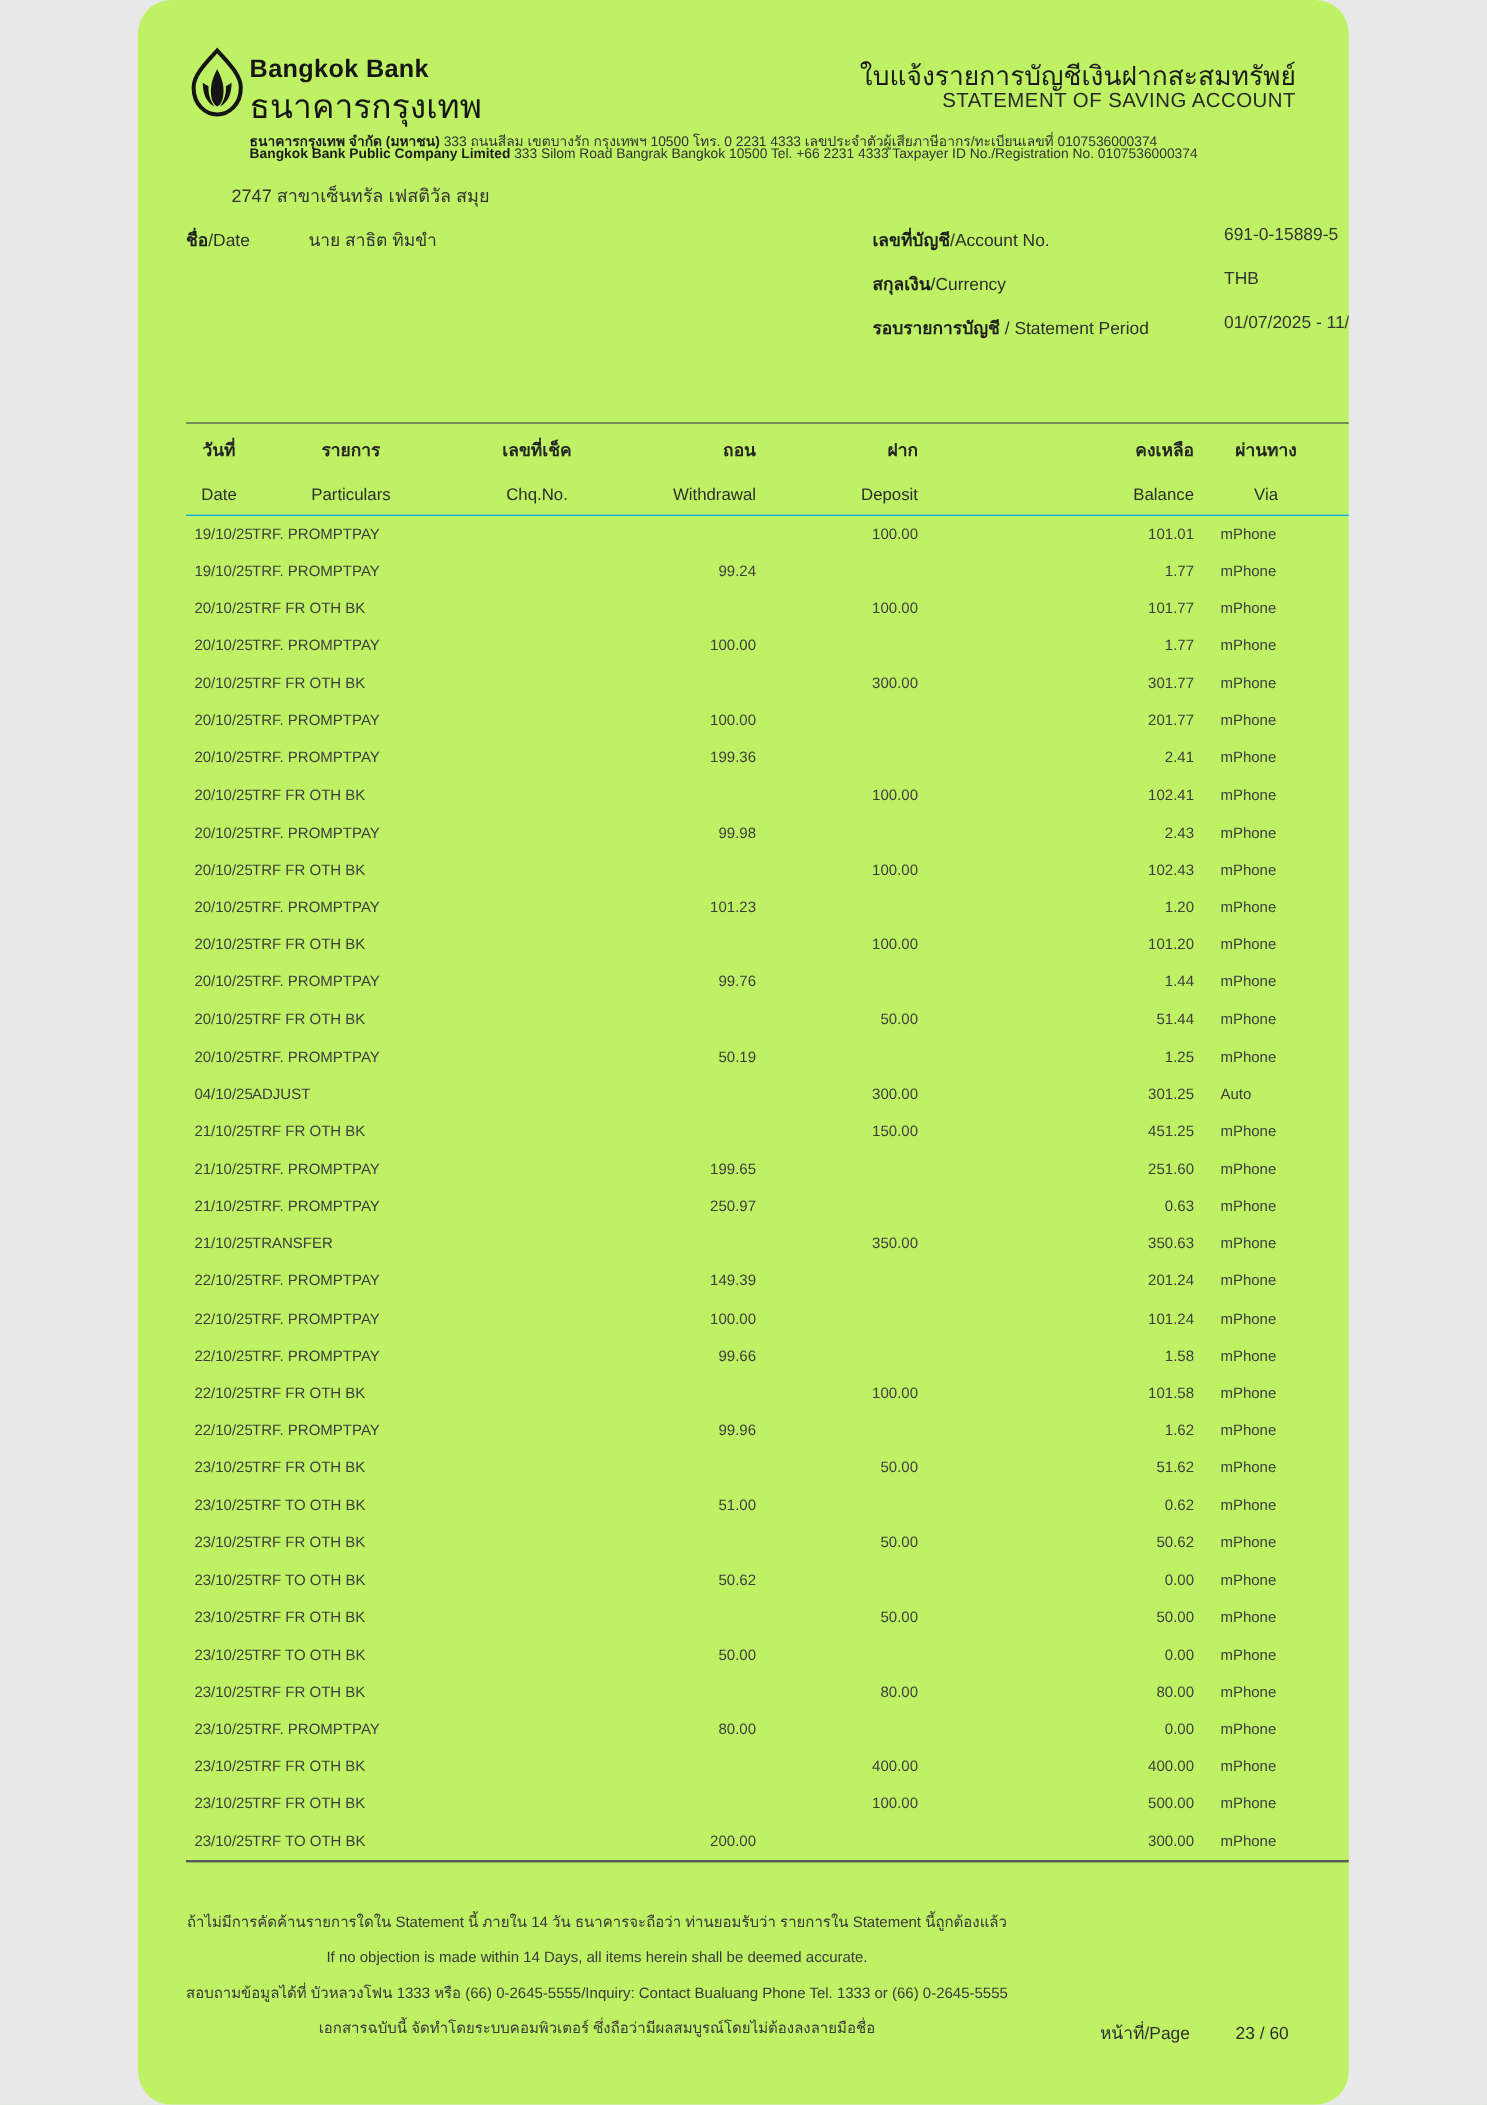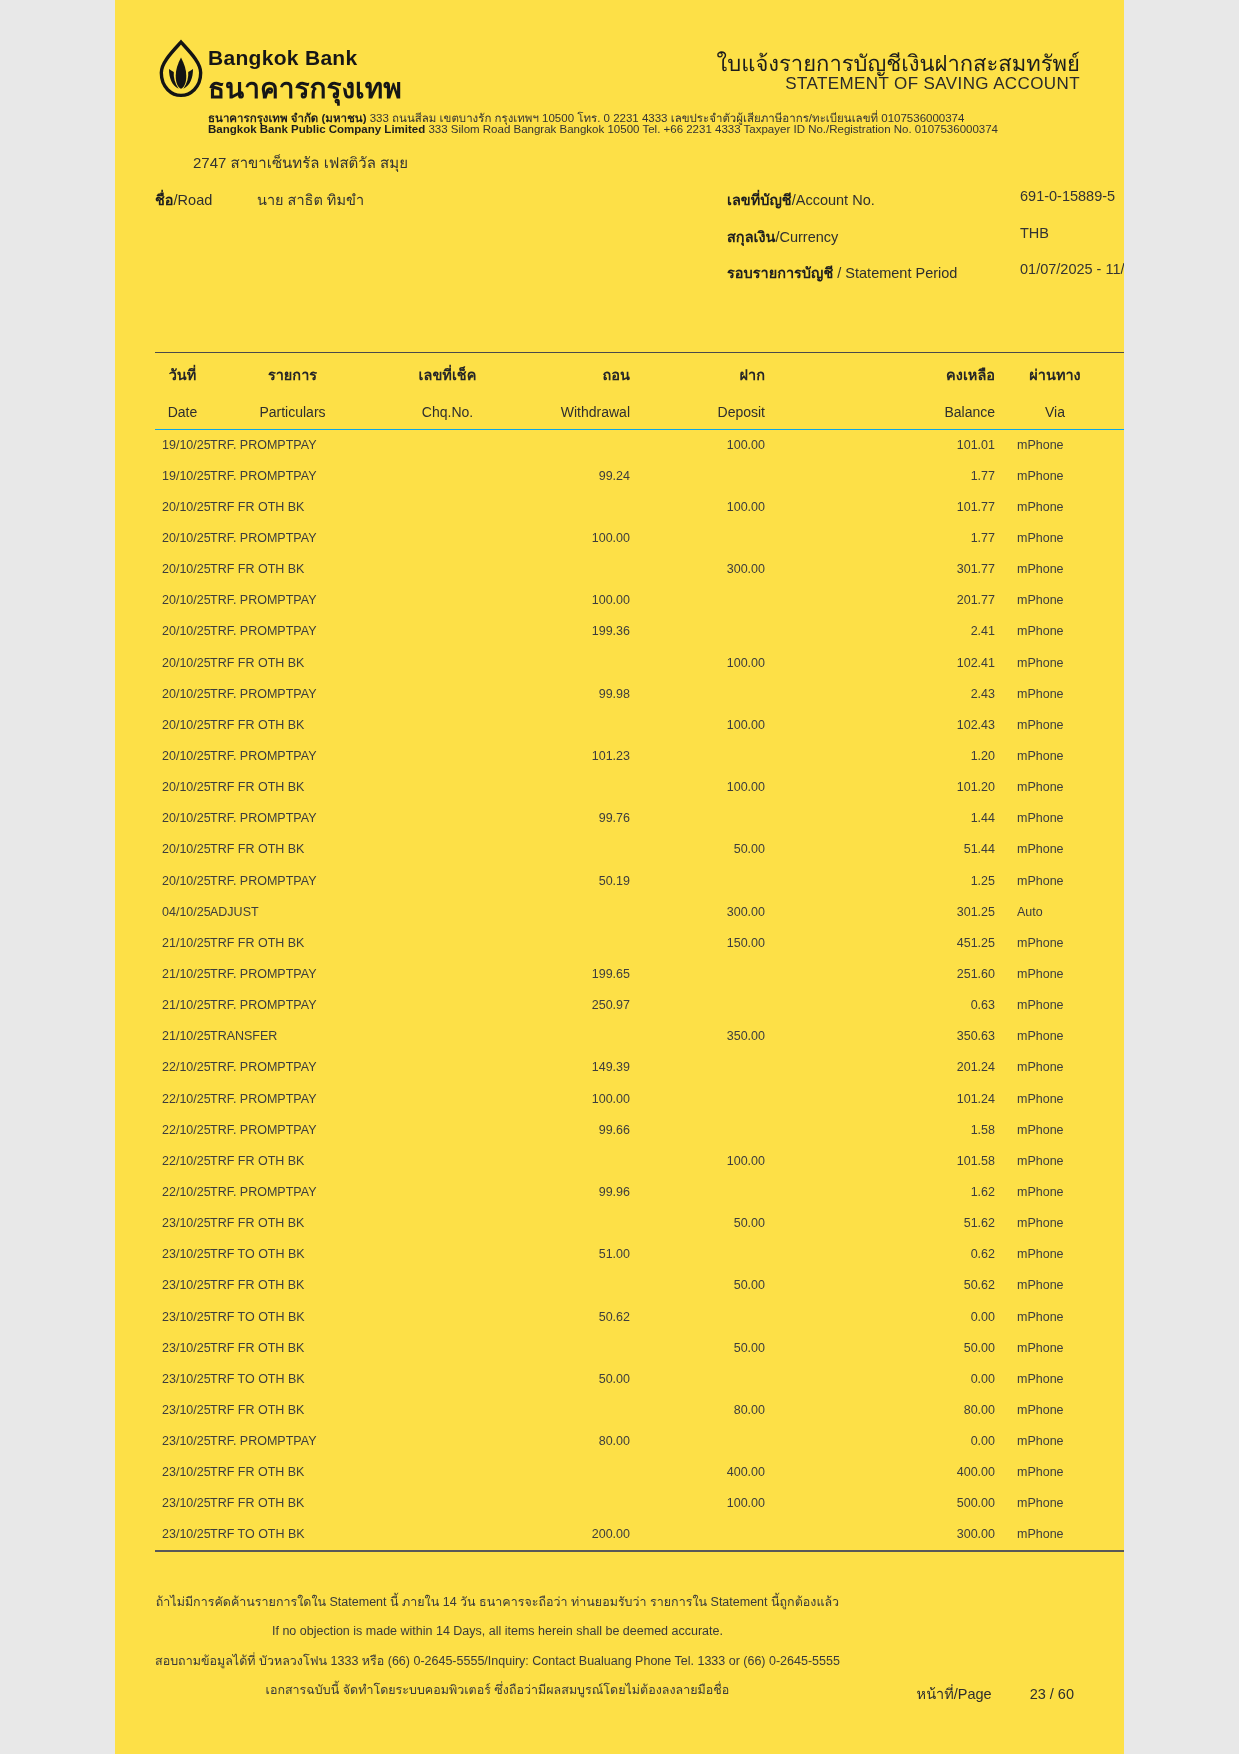--- a/index.html
+++ b/index.html
@@ -1,24 +1,24 @@
 <!DOCTYPE html>
 <html><head>
 <meta charset="utf-8">
 <style>
   html,body{margin:0;padding:0;background:#e8e8e8;}
   .page{
-    position:relative;width:1009px;height:1754px;background:#fde047;
+    position:relative;width:1009px;height:1754px;background:#bef264;
     font-family:"Liberation Sans","DejaVu Sans",sans-serif;color:#2f2f2f;
-    overflow:hidden;margin:0 auto;
+    overflow:hidden;margin:0 auto;border-radius:28px;
   }
   
   .logo{position:absolute;left:42px;top:38px;width:48px;height:62px;}
   .brand-en{position:absolute;left:93px;top:46px;font-size:21px;font-weight:bold;color:#161616;letter-spacing:.3px;}
-  .brand-th{position:absolute;left:93px;top:66px;font-size:28px;font-weight:bold;color:#161616;}
+  .brand-th{position:absolute;left:93px;top:66px;font-size:28px;font-weight:normal;color:#161616;}
   .doc-title-th{position:absolute;right:44px;top:46px;font-size:22px;font-weight:normal;color:#1c1c1c;text-align:right;}
   .doc-title-en{position:absolute;right:44px;top:74px;font-size:17px;color:#2a2a2a;text-align:right;letter-spacing:.4px;}
   .addr{position:absolute;left:93px;font-size:11.5px;color:#333;white-space:nowrap;}
   .addr .b{font-weight:bold;color:#1d1d1d;}
   .addr-th{top:109px;}
   .addr-en{top:123px;}
   .branch{position:absolute;left:78px;top:151px;font-size:15px;color:#333;}
   
   .lab .th{font-weight:bold;color:#1e1e1e;}
   .name-label{position:absolute;left:40px;top:188px;font-size:14.5px;}
@@ -74,21 +74,21 @@
     <span>333 ถนนสีลม เขตบางรัก กรุงเทพฯ 10500 โทร. 0 2231 4333 เลขประจำตัวผู้เสียภาษีอากร/ทะเบียนเลขที่ 0107536000374</span>
   </div>
   <div class="addr addr-en">
     <span class="b">Bangkok Bank Public Company Limited</span>
     <span>333 Silom Road Bangrak Bangkok 10500 Tel. +66 2231 4333 Taxpayer ID No./Registration No. 0107536000374</span>
   </div>
 
   <div class="branch">2747 สาขาเซ็นทรัล เฟสติวัล สมุย</div>
 
   <div class="name-label lab">
-    <span class="th">ชื่อ</span><span>/Road</span>
+    <span class="th">ชื่อ</span><span>/Date</span>
   </div>
   <div class="name-value">นาย สาธิต ทิมขำ</div>
 
   <div class="info-label lab r1">
     <span class="th">เลขที่บัญชี</span><span>/Account No.</span>
   </div>
   <div class="info-value r1">691-0-15889-5</div>
 
   <div class="info-label lab r2">
     <span class="th">สกุลเงิน</span><span>/Currency</span>

